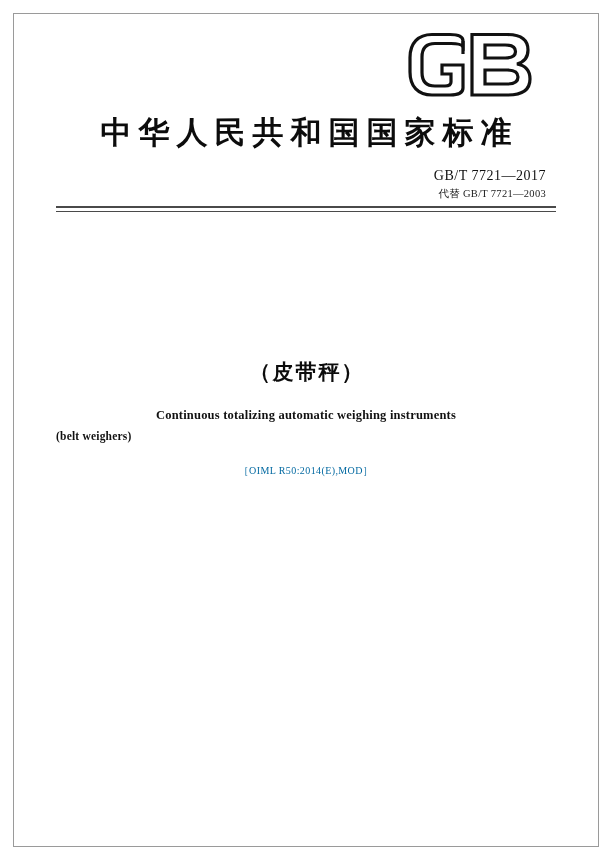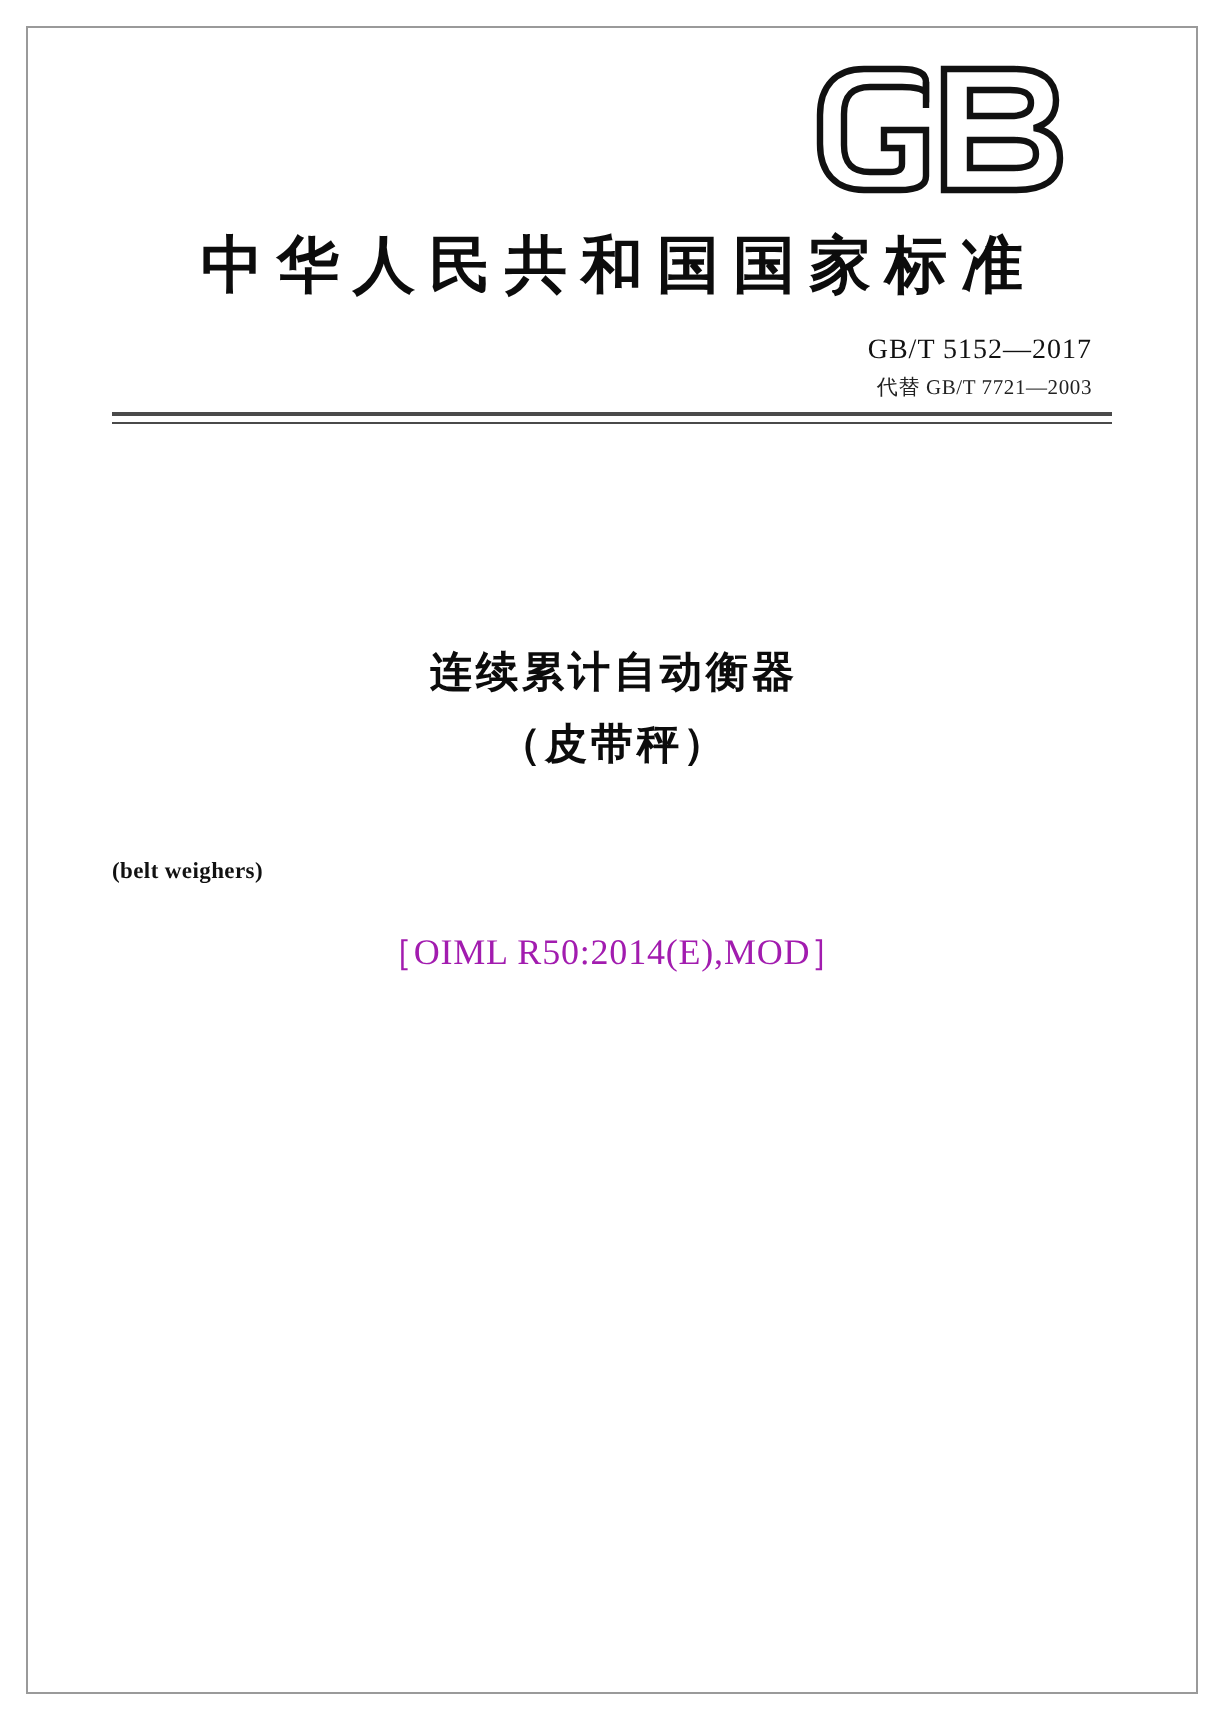--- a/index.html
+++ b/index.html
@@ -141,23 +141,23 @@
     letter-spacing: 0.2px;
     color: #111;
   }
   .doc-ref {
     position: absolute;
     left: 0;
     top: 464px;
     width: 500px;
     text-align: center;
     font-family: "Liberation Serif", serif;
-    font-size: 18px;
+    font-size: 10px;
     letter-spacing: 0.4px;
-    color: #a21caf;
+    color: #0369a1;
   }
 </style>
 </head>
 <body>
 
 <div class="page">
 
   <div class="border-frame"></div>
 
   <div class="content">
@@ -173,30 +173,30 @@
           <path d="M66 2.5 L101 2.5 C115 2.5 122 8 122 18 C122 25 118.5 30 111 32 C119.5 33.5 124 38.5 124 47 C124 57.5 116.5 63 102 63 L66 63 Z"></path>
           <path d="M79 13 L99 13 C106 13 109.5 14.8 109.5 19.5 C109.5 24 106 26 99 26 L79 26 Z"></path>
           <path d="M79 38 L101 38 C108.5 38 112 40 112 45 C112 50 108.5 52 101 52 L79 52 Z"></path>
         </g>
       </svg>
     </div>
 
     <div class="cn-title">中华人民共和国国家标准</div>
 
     <div class="std-num-block">
-      <div class="std-num">GB/T 5152—2017</div>
+      <div class="std-num">GB/T 7721—2017</div>
       <div class="std-replaces">代替 GB/T 7721—2003</div>
     </div>
 
     <div class="rule rule-top"></div>
     <div class="rule rule-bottom"></div>
 
-    <div class="doc-title-cn">连续累计自动衡器</div>
 
     <div class="doc-subtitle-cn">（皮带秤）</div>
 
+    <div class="doc-title-en">Continuous totalizing automatic weighing instruments</div>
 
     <div class="doc-subtitle-en">(belt weighers)</div>
 
     <div class="doc-ref">［OIML R50:2014(E),MOD］</div>
 
   </div>
 </div>
 
 </body></html>

